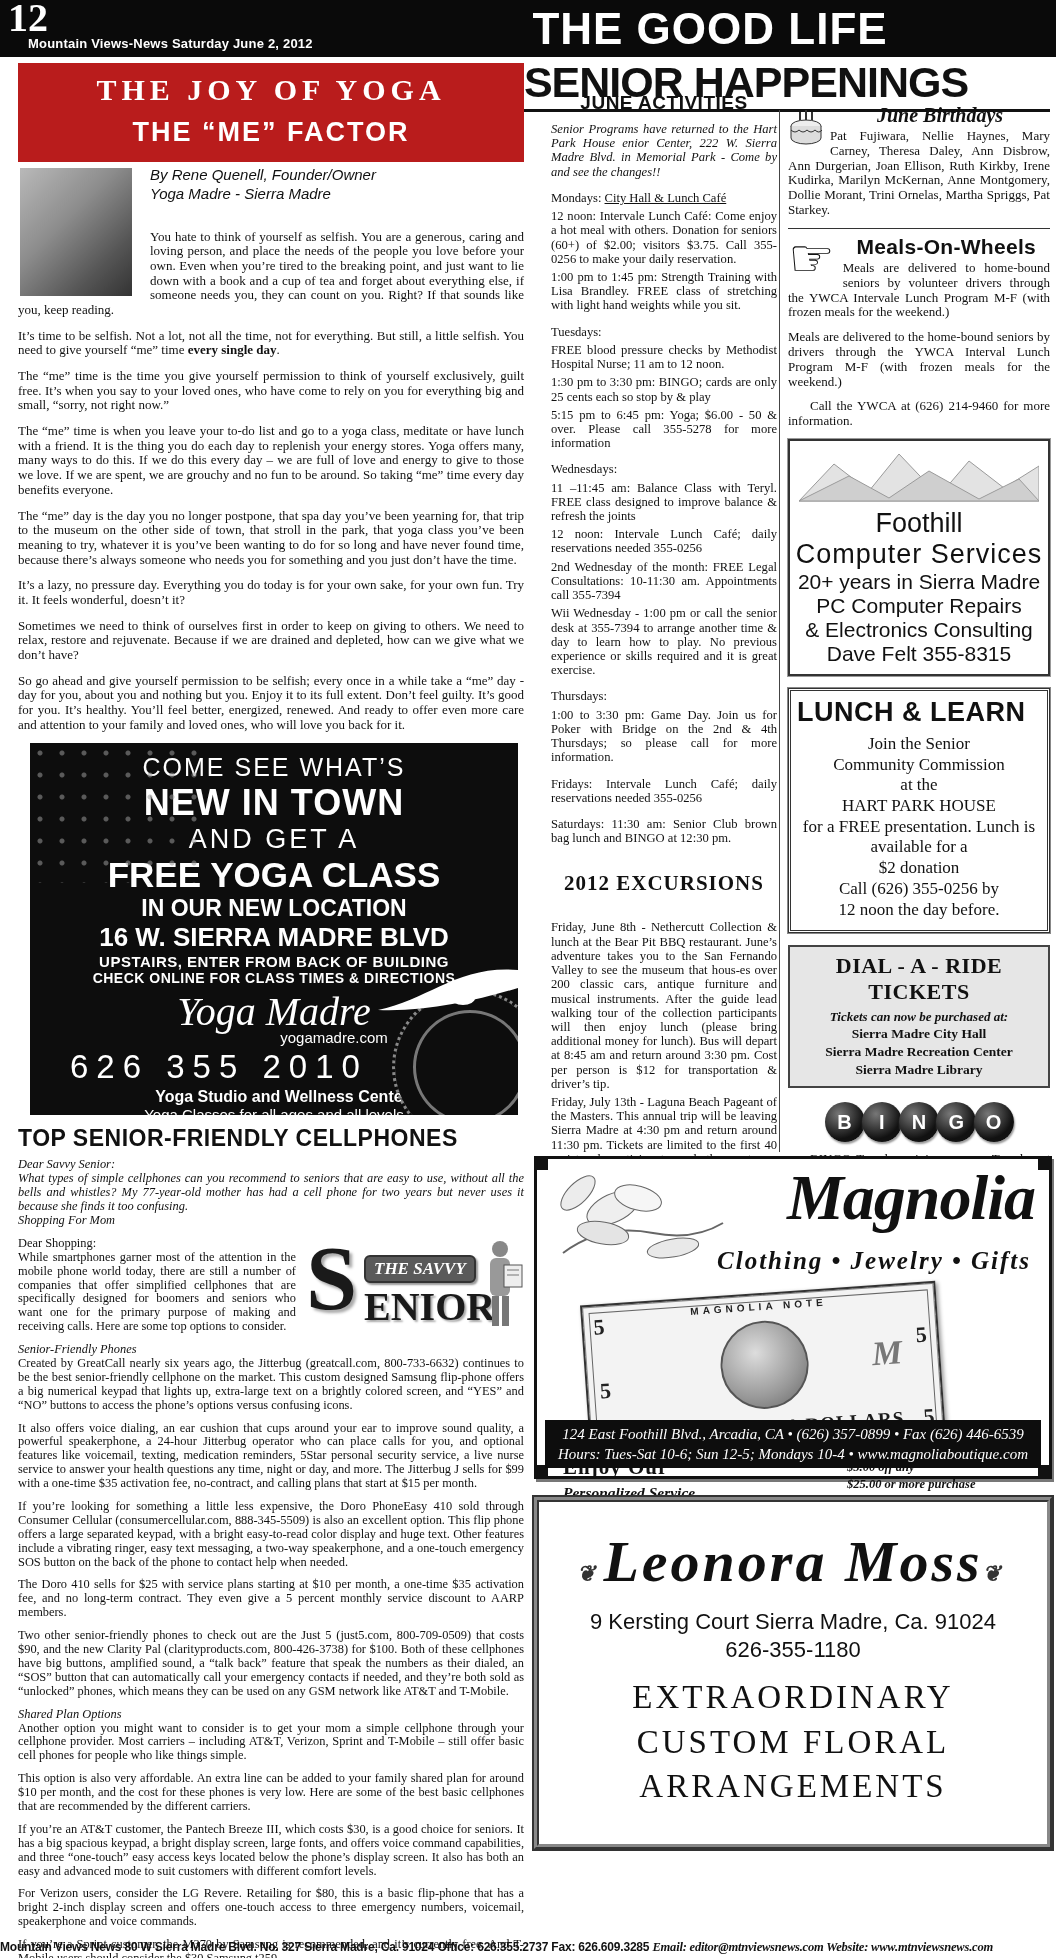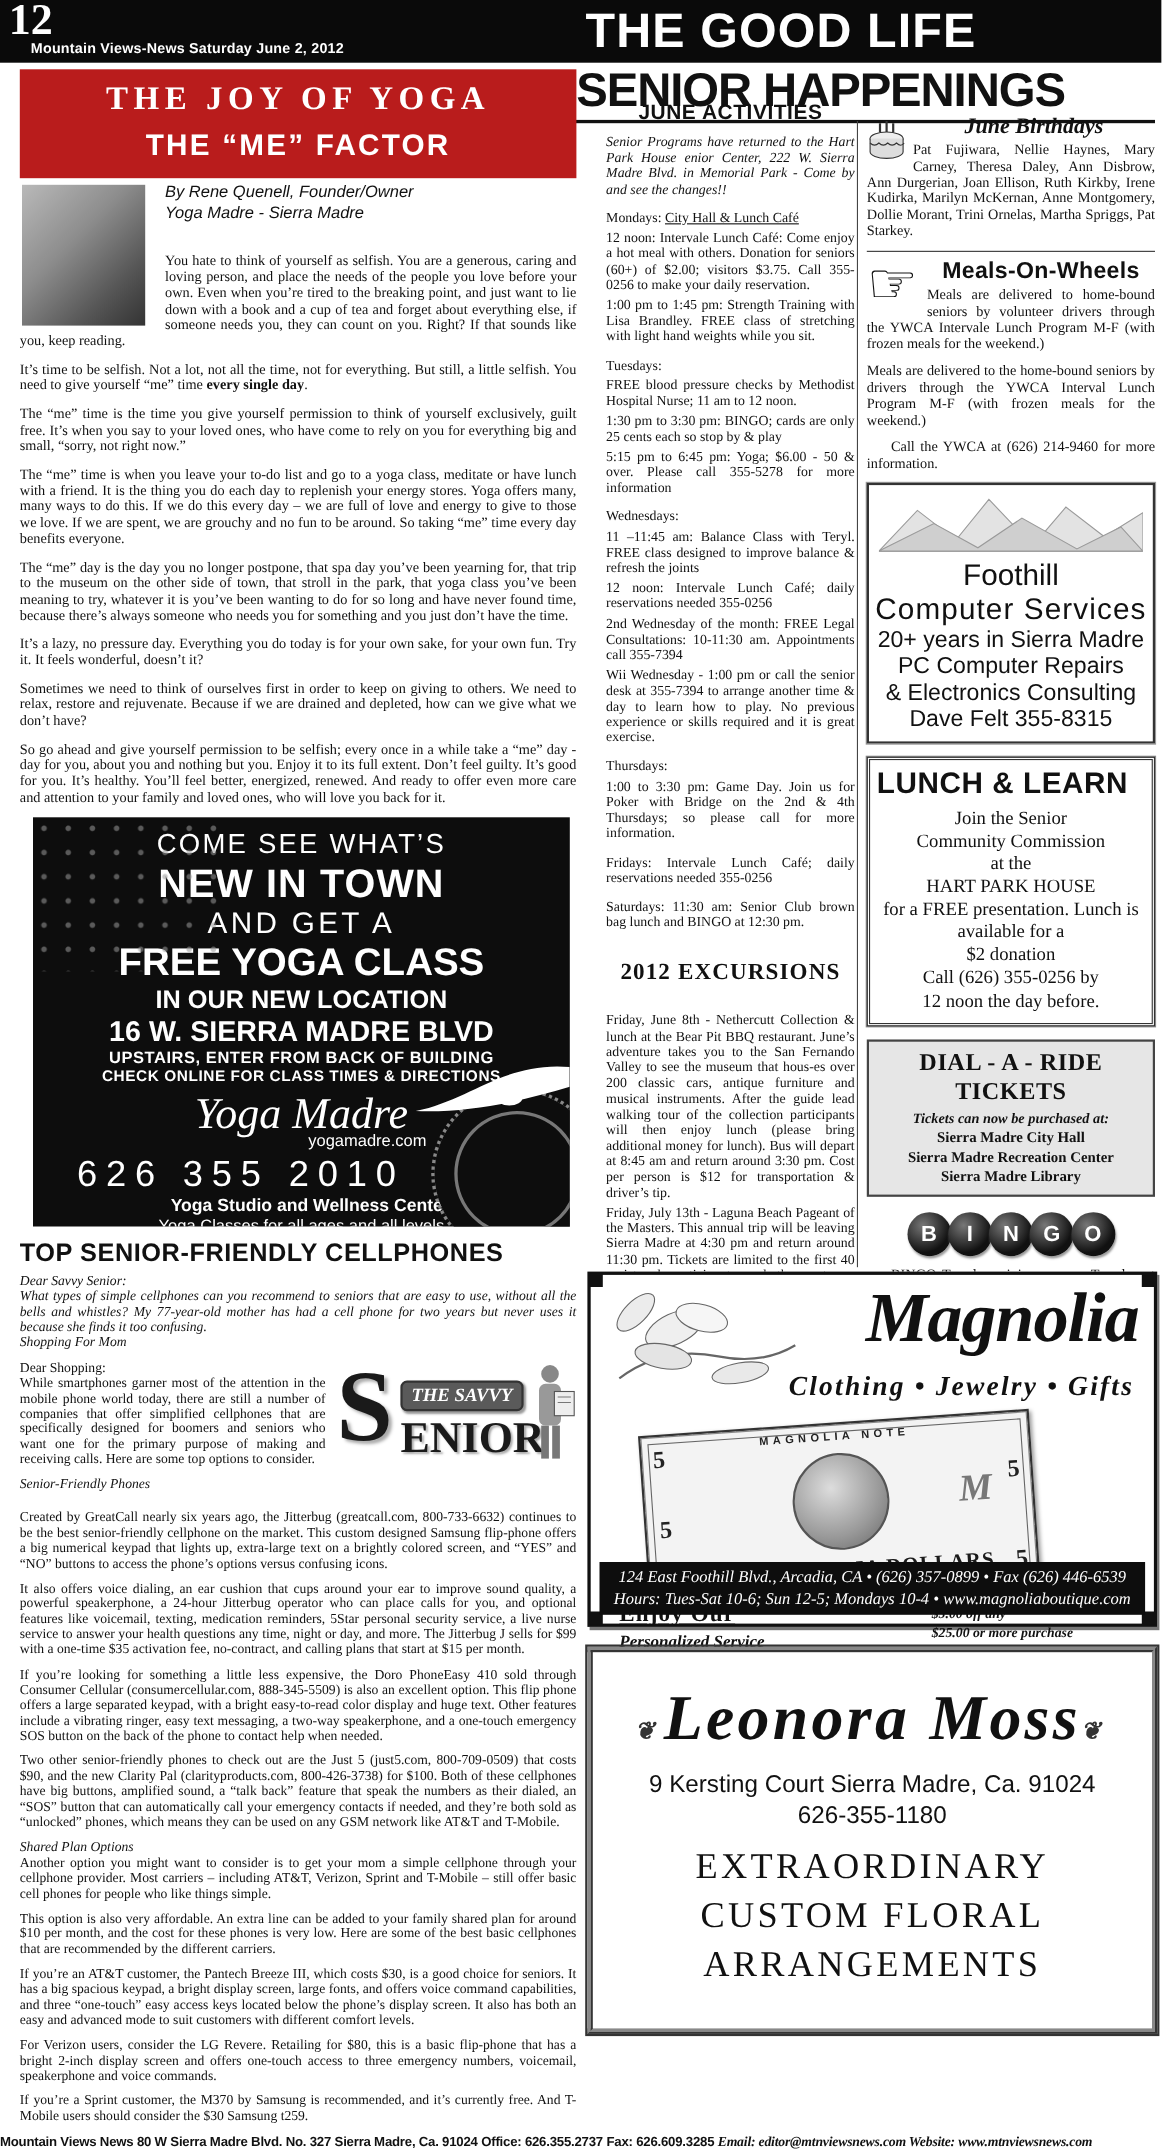--- a/index.html
+++ b/index.html
@@ -200,24 +200,25 @@
         <rect x="10" y="19" width="20" height="38" rx="6" fill="#999"></rect>
         <rect x="24" y="26" width="18" height="22" fill="#eee" stroke="#555"></rect>
         <line x1="27" y1="31" x2="39" y2="31" stroke="#777"></line>
         <line x1="27" y1="36" x2="39" y2="36" stroke="#777"></line>
         <rect x="12" y="57" width="7" height="30" fill="#777"></rect>
         <rect x="22" y="57" width="7" height="30" fill="#777"></rect>
       </svg>
     </div>
     <p style="margin-bottom:0">Dear Shopping:</p>
     <p>While smartphones garner most of the attention in the mobile phone world today, there are still a number of companies that offer simplified cellphones that are specifically designed for boomers and seniors who want one for the primary purpose of making and receiving calls. Here are some top options to consider.</p>
-    <p class="it" style="margin-bottom:16px">Senior-Friendly Phones</p>
+    <p class="it" style="margin-bottom:0">Senior-Friendly Phones</p>
     <p>Created by GreatCall nearly six years ago, the Jitterbug (greatcall.com, 800-733-6632) continues to be the best senior-friendly cellphone on the market. This custom designed Samsung flip-phone offers a big numerical keypad that lights up, extra-large text on a brightly colored screen, and “YES” and “NO” buttons to access the phone’s options versus confusing icons.</p>
     <p>It also offers voice dialing, an ear cushion that cups around your ear to improve sound quality, a powerful speakerphone, a 24-hour Jitterbug operator who can place calls for you, and optional features like voicemail, texting, medication reminders, 5Star personal security service, a live nurse service to answer your health questions any time, night or day, and more. The Jitterbug J sells for $99 with a one-time $35 activation fee, no-contract, and calling plans that start at $15 per month.</p>
     <p>If you’re looking for something a little less expensive, the Doro PhoneEasy 410 sold through Consumer Cellular (consumercellular.com, 888-345-5509) is also an excellent option. This flip phone offers a large separated keypad, with a bright easy-to-read color display and huge text. Other features include a vibrating ringer, easy text messaging, a two-way speakerphone, and a one-touch emergency SOS button on the back of the phone to contact help when needed.</p>
+    <p>The Doro 410 sells for $25 with service plans starting at $10 per month, a one-time $35 activation fee, and no long-term contract. They even give a 5 percent monthly service discount to AARP members.</p>
     <p>Two other senior-friendly phones to check out are the Just 5 (just5.com, 800-709-0509) that costs $90, and the new Clarity Pal (clarityproducts.com, 800-426-3738) for $100. Both of these cellphones have big buttons, amplified sound, a “talk back” feature that speak the numbers as their dialed, an “SOS” button that can automatically call your emergency contacts if needed, and they’re both sold as “unlocked” phones, which means they can be used on any GSM network like AT&amp;T and T-Mobile.</p>
     <p class="it" style="margin-bottom:0">Shared Plan Options</p>
     <p>Another option you might want to consider is to get your mom a simple cellphone through your cellphone provider. Most carriers – including AT&amp;T, Verizon, Sprint and T-Mobile – still offer basic cell phones for people who like things simple.</p>
     <p>This option is also very affordable. An extra line can be added to your family shared plan for around $10 per month, and the cost for these phones is very low. Here are some of the best basic cellphones that are recommended by the different carriers.</p>
     <p>If you’re an AT&amp;T customer, the Pantech Breeze III, which costs $30, is a good choice for seniors. It has a big spacious keypad, a bright display screen, large fonts, and offers voice command capabilities, and three “one-touch” easy access keys located below the phone’s display screen. It also has both an easy and advanced mode to suit customers with different comfort levels.</p>
     <p>For Verizon users, consider the LG Revere. Retailing for $80, this is a basic flip-phone that has a bright 2-inch display screen and offers one-touch access to three emergency numbers, voicemail, speakerphone and voice commands.</p>
     <p>If you’re a Sprint customer, the M370 by Samsung is recommended, and it’s currently free. And T-Mobile users should consider the $30 Samsung t259.</p>
   </div>
 </div>
 

